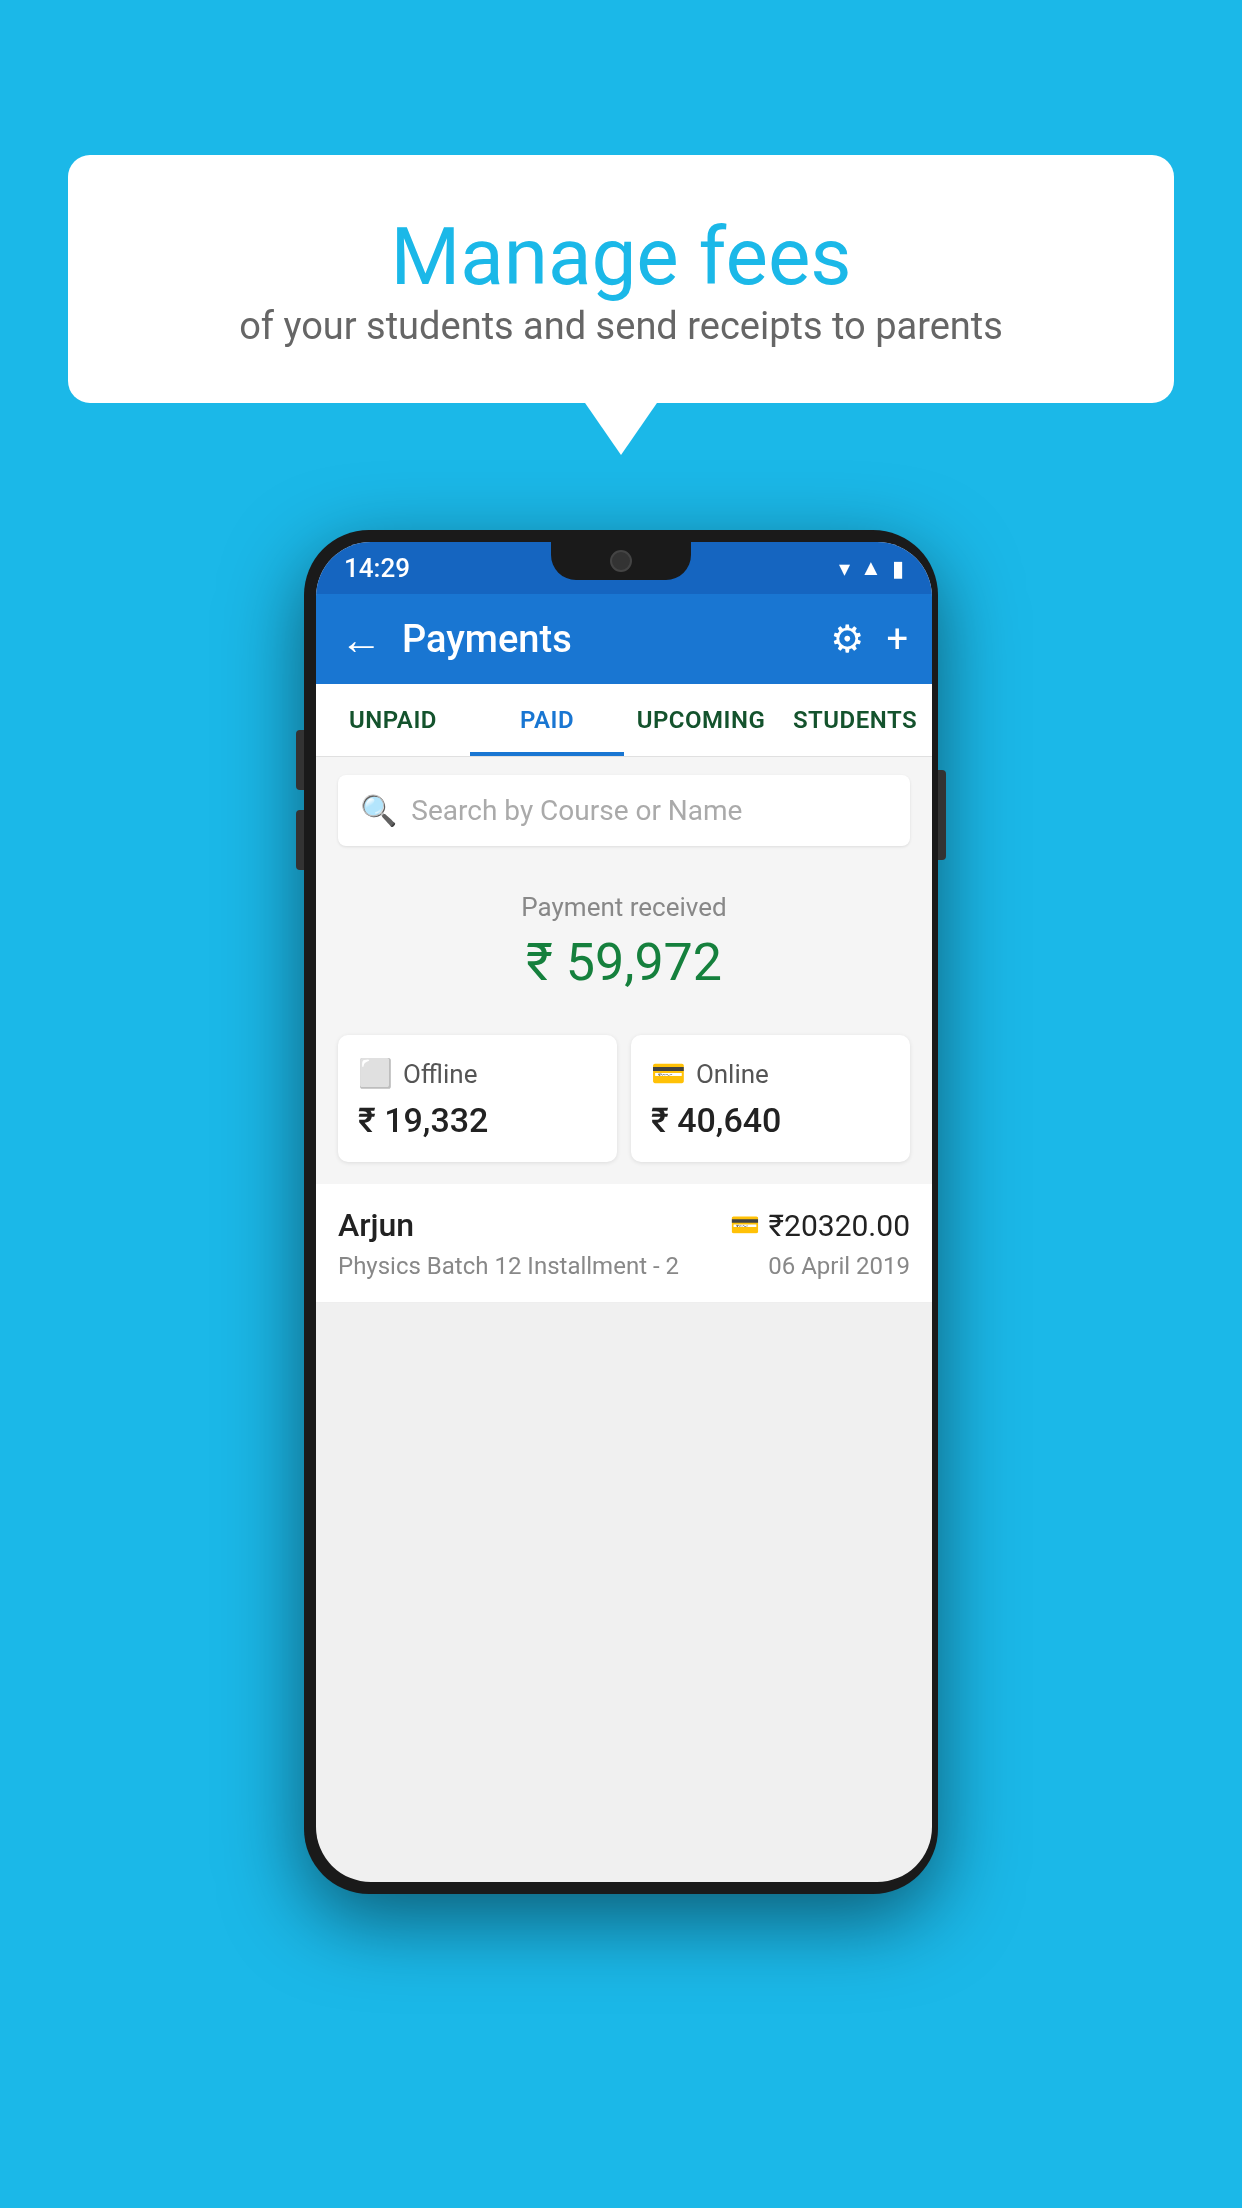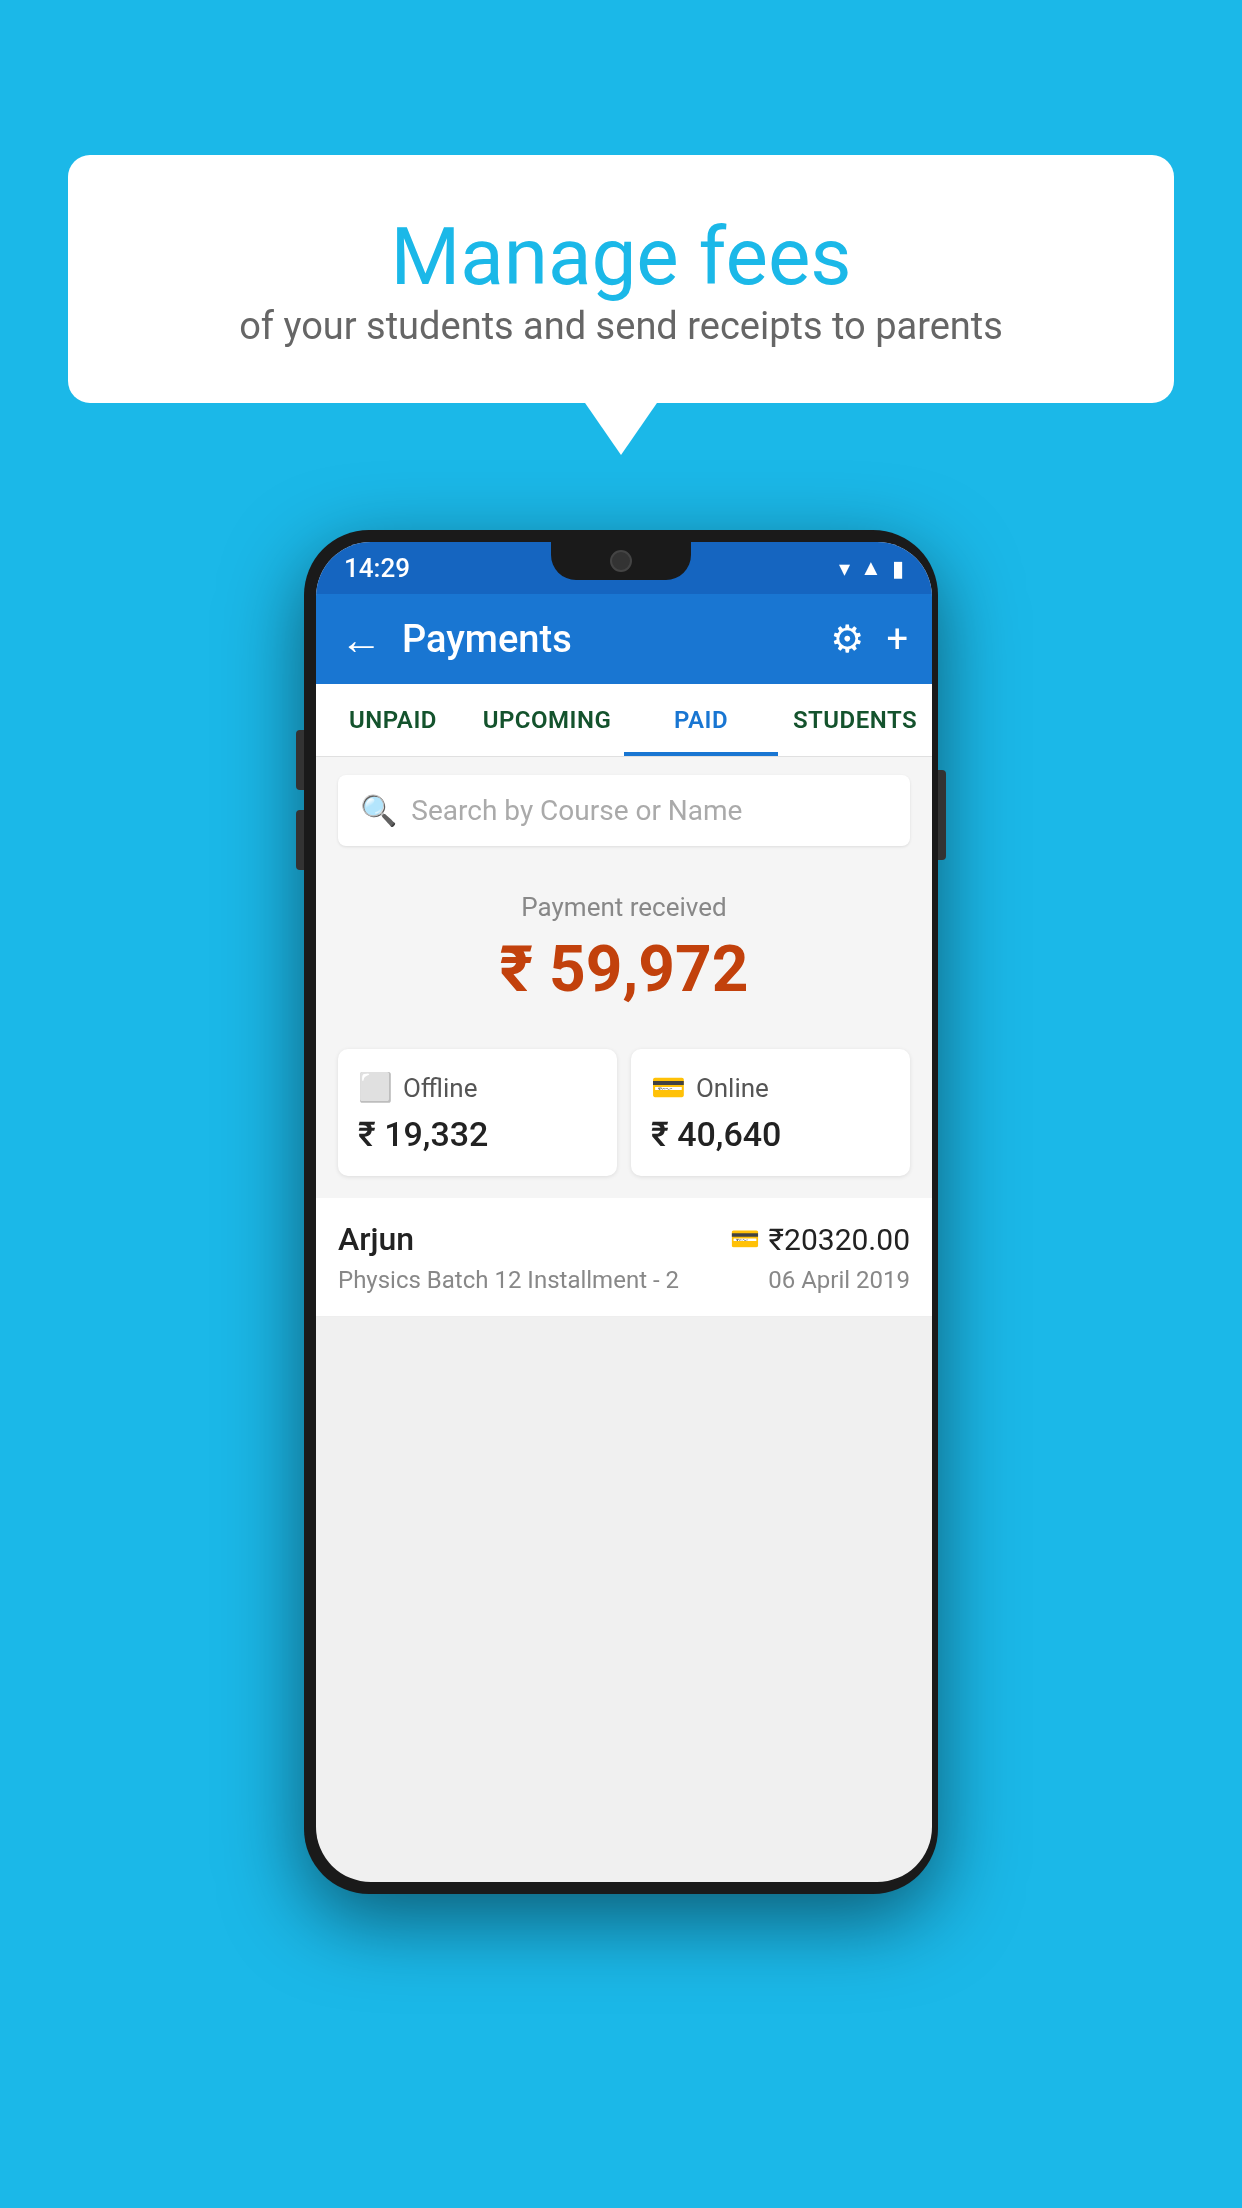--- a/index.html
+++ b/index.html
@@ -261,23 +261,23 @@
       text-align: center;
     }
 
     .payment-label {
       font-size: 26px;
       color: #888;
       margin-bottom: 10px;
     }
 
     .payment-amount {
-      font-size: 64px;
-      font-weight: 700;
-      color: #c2410c;
+      font-size: 52px;
+      font-weight: 400;
+      color: #15803d;
       margin-bottom: 20px;
     }
 
     
     .payment-cards {
       display: flex;
       gap: 14px;
       padding: 0 22px 22px;
       background: #f5f5f5;
     }
@@ -447,25 +447,25 @@
         <div class="app-bar-icons">
           <span class="app-bar-icon">⚙</span>
           <span class="app-bar-icon">+</span>
         </div>
       </div>
 
       <div class="tabs">
         <div class="tab">
           <span>UNPAID</span>
         </div>
+        <div class="tab active">
+          <span>PAID</span>
+        </div>
         <div class="tab">
           <span>UPCOMING</span>
-        </div>
-        <div class="tab active">
-          <span>PAID</span>
         </div>
         <div class="tab">
           <span>STUDENTS</span>
         </div>
       </div>
 
       <div class="search-container">
         <div class="search-bar">
           <span class="search-icon-span">🔍</span>
           <span class="search-placeholder">Search by Course or Name</span>

